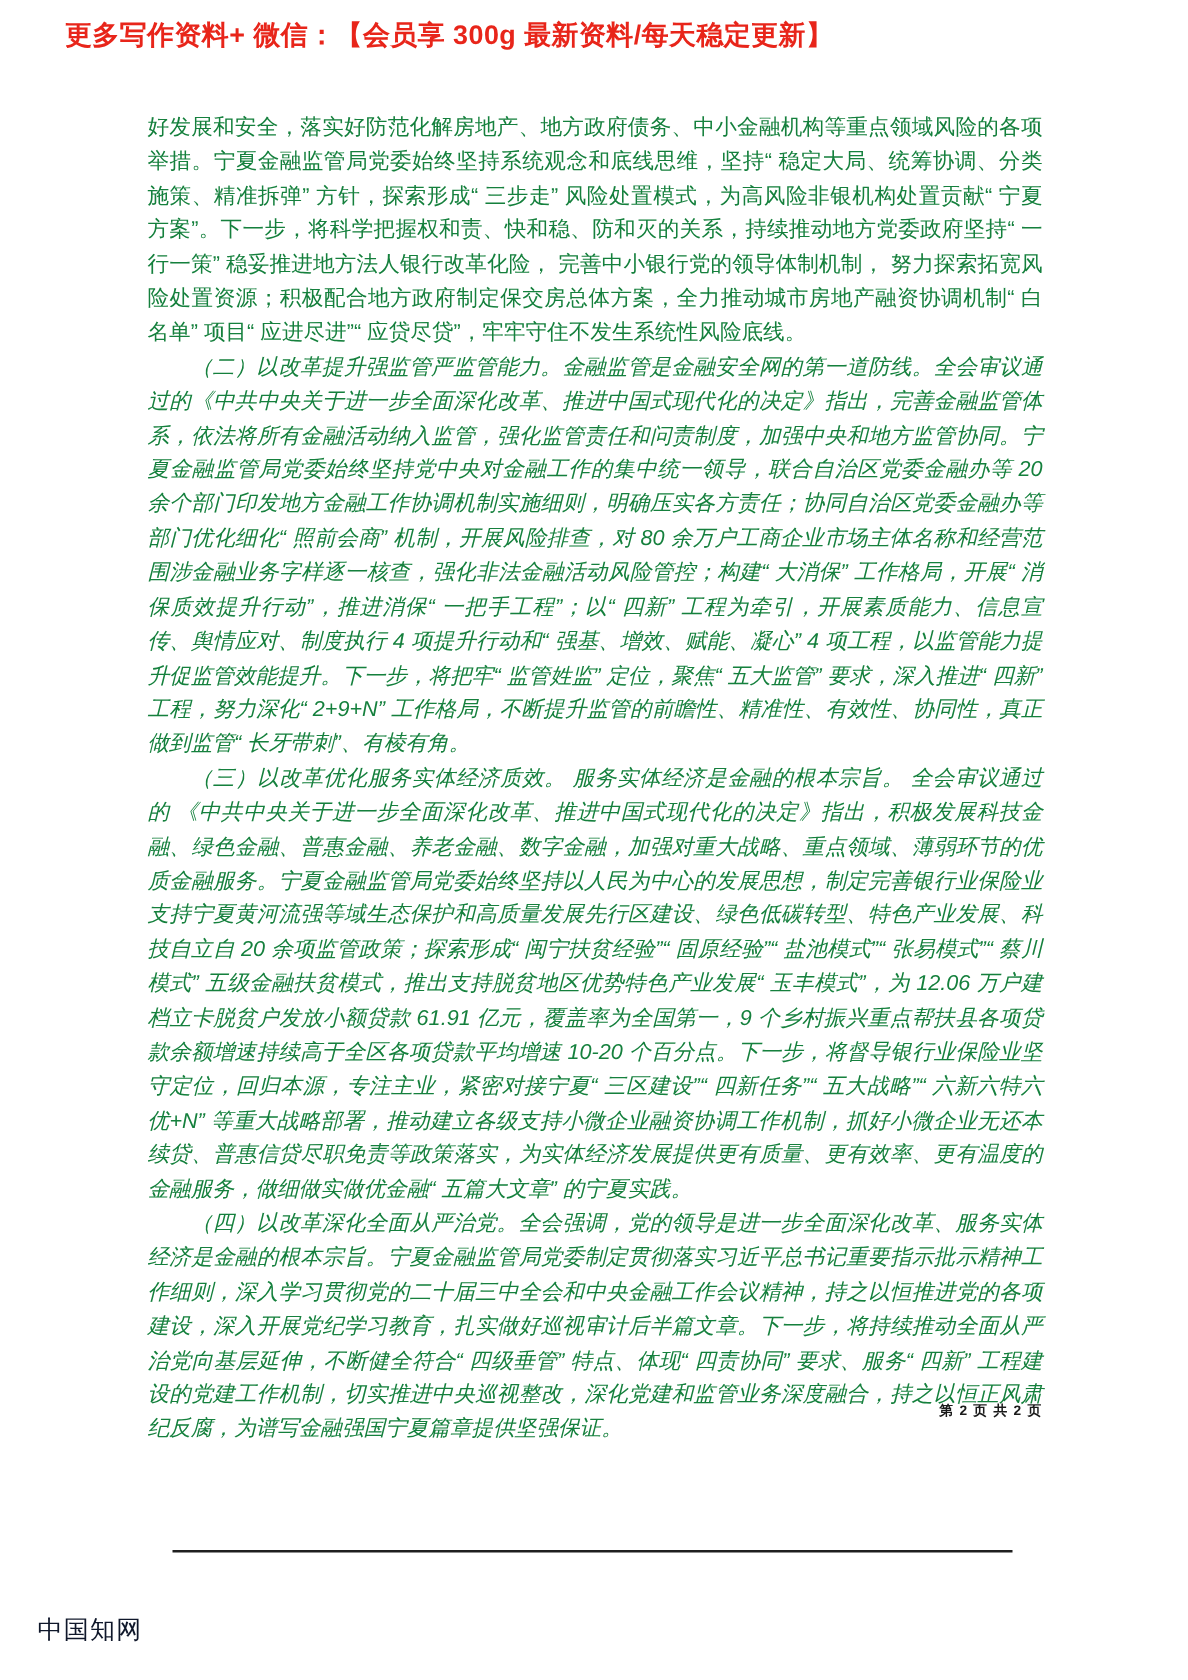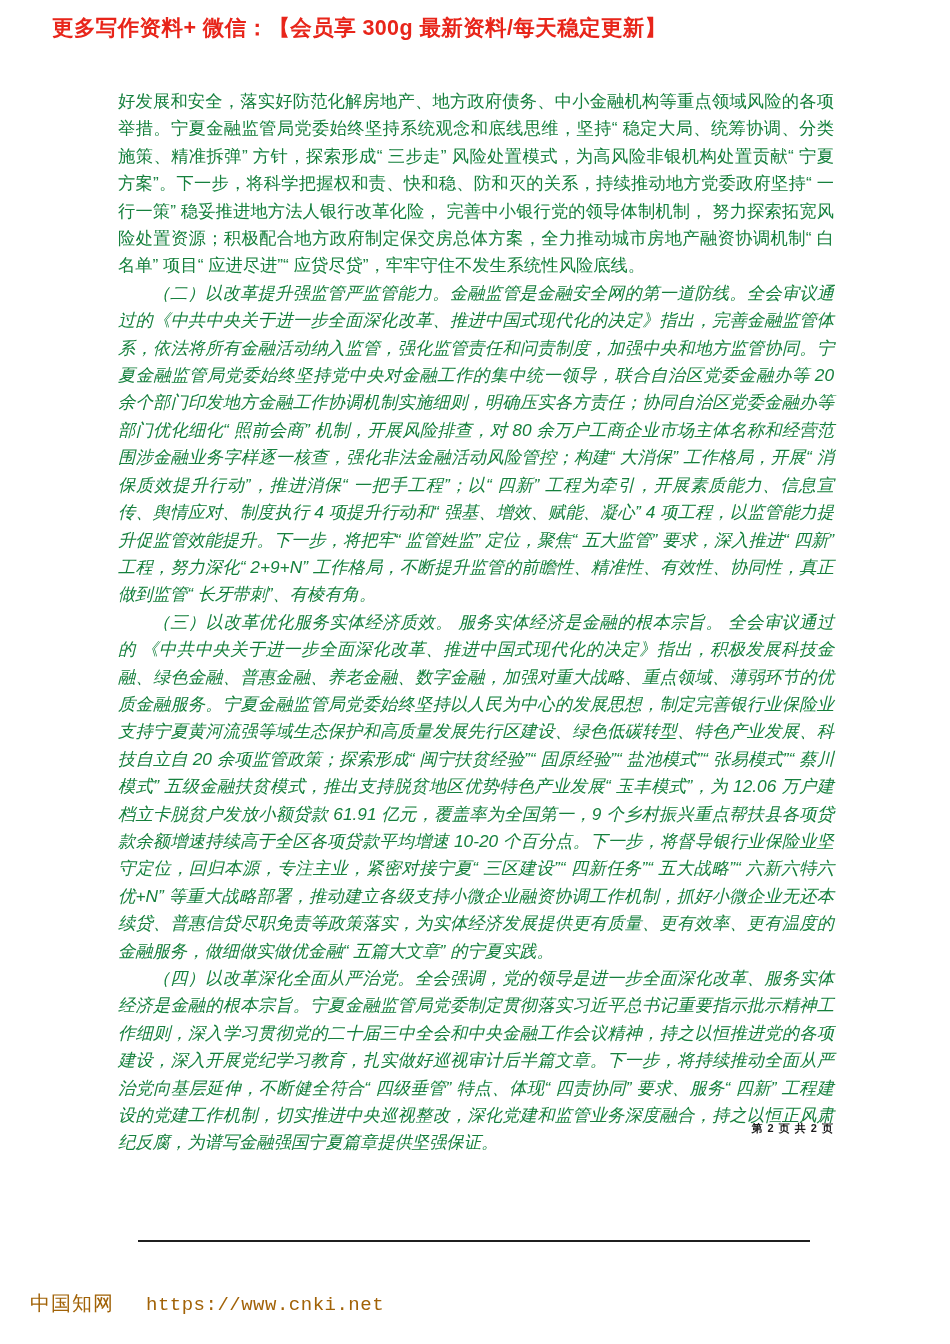--- a/index.html
+++ b/index.html
@@ -82,22 +82,22 @@
     height: 0;
     border-top: 2px solid #1f1f1f;
   }
 
   .cnki-block {
     position: absolute;
     left: 30px;
     top: 1290px;
     display: flex;
     align-items: baseline;
-    gap: 32px;
-    color: #a16207;
+    gap: 22px;
+    color: #0f172a;
     white-space: nowrap;
   }
 
   .cnki-name {
     font-size: 20px;
     font-family: "Liberation Serif", "DejaVu Serif", serif;
     letter-spacing: 1px;
   }
 
   .cnki-url {
@@ -119,16 +119,15 @@
     <p class="para indent">（三）以改革优化服务实体经济质效。 服务实体经济是金融的根本宗旨。 全会审议通过的 《中共中央关于进一步全面深化改革、推进中国式现代化的决定》指出，积极发展科技金融、绿色金融、普惠金融、养老金融、数字金融，加强对重大战略、重点领域、薄弱环节的优质金融服务。宁夏金融监管局党委始终坚持以人民为中心的发展思想，制定完善银行业保险业支持宁夏黄河流强等域生态保护和高质量发展先行区建设、绿色低碳转型、特色产业发展、科技自立自 20 余项监管政策；探索形成“ 闽宁扶贫经验”“ 固原经验”“ 盐池模式”“ 张易模式”“ 蔡川模式” 五级金融扶贫模式，推出支持脱贫地区优势特色产业发展“ 玉丰模式”，为 12.06 万户建档立卡脱贫户发放小额贷款 61.91 亿元，覆盖率为全国第一，9 个乡村振兴重点帮扶县各项贷款余额增速持续高于全区各项贷款平均增速 10-20 个百分点。下一步，将督导银行业保险业坚守定位，回归本源，专注主业，紧密对接宁夏“ 三区建设”“ 四新任务”“ 五大战略”“ 六新六特六优+N” 等重大战略部署，推动建立各级支持小微企业融资协调工作机制，抓好小微企业无还本续贷、普惠信贷尽职免责等政策落实，为实体经济发展提供更有质量、更有效率、更有温度的金融服务，做细做实做优金融“ 五篇大文章” 的宁夏实践。</p>
     <p class="para indent">（四）以改革深化全面从严治党。全会强调，党的领导是进一步全面深化改革、服务实体经济是金融的根本宗旨。宁夏金融监管局党委制定贯彻落实习近平总书记重要指示批示精神工作细则，深入学习贯彻党的二十届三中全会和中央金融工作会议精神，持之以恒推进党的各项建设，深入开展党纪学习教育，扎实做好巡视审计后半篇文章。下一步，将持续推动全面从严治党向基层延伸，不断健全符合“ 四级垂管” 特点、体现“ 四责协同” 要求、服务“ 四新” 工程建设的党建工作机制，切实推进中央巡视整改，深化党建和监管业务深度融合，持之以恒正风肃纪反腐，为谱写金融强国宁夏篇章提供坚强保证。</p>
   </div>
 
   <div class="page-number">第 2 页 共 2 页</div>
 
   <div class="footer-rule"></div>
 
   <div class="cnki-block">
     <span class="cnki-name">中国知网</span>
-    <span class="cnki-url">https://www.cnki.net</span>
   </div>
 
 </div>
 
 </body></html>

